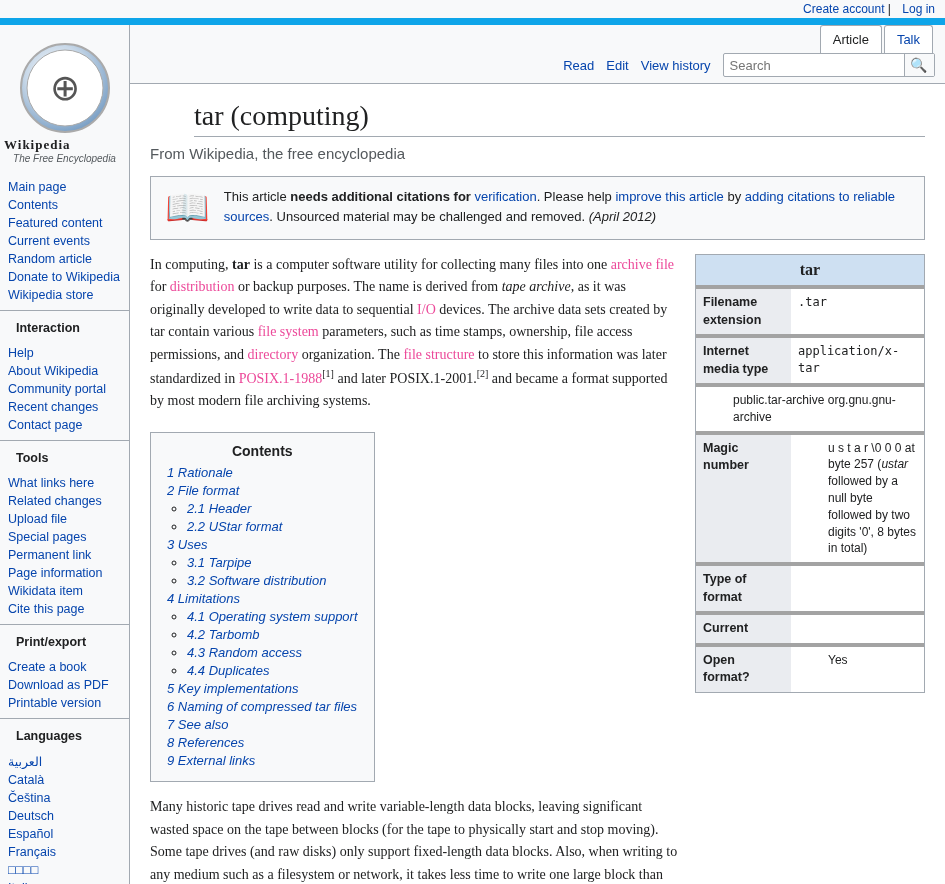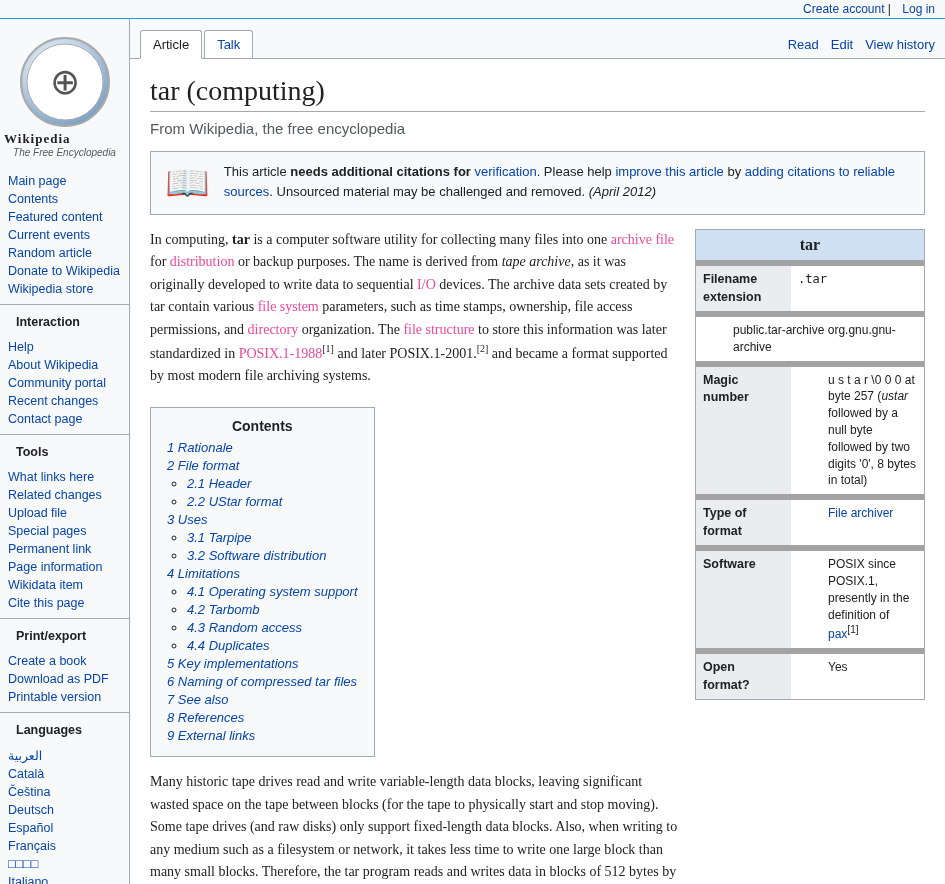--- a/index.html
+++ b/index.html
@@ -2,21 +2,21 @@
 <html><head>
   <meta charset="utf-8">
   <style>
     * { margin: 0; padding: 0; box-sizing: border-box; }
     body { font-family: 'Linux Libertine', 'Georgia', serif; font-size: 14px; color: #202122; background: #f8f9fa; }
     a { color: #0645ad; text-decoration: none; }
 
     
     #top-bar {
       background: #f8f9fa;
-      border-bottom: 1px solid #0ea5e9;
+      border-bottom: 7px solid #0ea5e9;
       padding: 2px 10px;
       text-align: right;
       font-size: 12px;
       font-family: sans-serif;
     }
     #top-bar a { color: #0645ad; margin-left: 8px; }
 
     
     #layout { display: flex; min-height: 884px; }
 
@@ -71,20 +71,21 @@
     
     #tab-bar {
       background: #f8f9fa;
       border-bottom: 1px solid #a2a9b1;
       display: flex;
       align-items: flex-end;
       padding: 0 10px;
       font-family: sans-serif;
       font-size: 13px;
       min-height: 40px;
+      flex-direction: column;
     }
     .tab-left { display: flex; align-items: flex-end; gap: 0; }
     .tab-item {
       padding: 6px 12px;
       border: 1px solid #a2a9b1;
       border-bottom: none;
       background: #fff;
       cursor: pointer;
       color: #0645ad;
       margin-right: 2px;
@@ -120,21 +121,21 @@
       background: #f8f9fa;
       border: none;
       border-left: 1px solid #a2a9b1;
       padding: 3px 6px;
       cursor: pointer;
       font-size: 14px;
     }
 
     
     #page { padding: 16px 20px; max-width: 100%; }
-    #page-title { font-family: 'Linux Libertine', 'Georgia', serif; font-size: 28px; font-weight: normal; border-bottom: 1px solid #a2a9b1; padding-bottom: 4px; margin-bottom: 8px; }
+    #page-title { font-family: 'Linux Libertine', 'Georgia', serif; font-size: 28px; font-weight: normal; border-bottom: 1px solid #a2a9b1; padding-bottom: 4px; margin-bottom: 8px; margin-left: 44px; }
     #page-subtitle { font-size: 15px; color: #54595d; font-family: sans-serif; margin-bottom: 14px; }
 
     
     #notice-box {
       border: 1px solid #a2a9b1;
       background: #f8f9fa;
       padding: 10px 14px;
       margin-bottom: 14px;
       display: flex;
       align-items: flex-start;
@@ -163,21 +164,21 @@
       flex-shrink: 0;
     }
     #infobox-title {
       background: #cee0f2;
       text-align: center;
       font-size: 16px;
       font-weight: bold;
       padding: 6px;
       font-family: 'Linux Libertine', serif;
     }
-    .infobox-row { display: flex; border-top: 6px solid #a3a3a3; }
+    .infobox-row { display: flex; border-top: 4px solid #a3a3a3; }
     .infobox-label { background: #eaecf0; padding: 5px 7px; font-weight: bold; width: 95px; min-width: 95px; color: #202122; line-height: 1.4; }
     .infobox-value { padding: 5px 7px; line-height: 1.4; word-break: break-word; font-family: monospace; font-size: 12px; }
     .infobox-value.normal { font-family: sans-serif; padding-left: 37px; }
     .infobox-value a { color: #0645ad; }
 
     
     #article-body p { line-height: 1.6; margin-bottom: 10px; font-size: 14px; }
     #article-body p a { color: #ec4899; margin-top: 16px; }
     sup { font-size: 10px; }
 
@@ -295,20 +296,24 @@
 
     <div id="tab-bar">
       <div class="tab-left">
         <div class="tab-item active">Article</div>
         <div class="tab-item">Talk</div>
       </div>
       <div class="tab-right">
         <a href="#">Read</a>
         <a href="#">Edit</a>
         <a href="#">View history</a>
+        <div id="search-bar">
+          <input id="search-input" type="text" placeholder="Search" style="">
+          <button id="search-btn">🔍</button>
+        </div>
       </div>
     </div>
 
     <div id="page">
       <h1 id="page-title">tar (computing)</h1>
       <div id="page-subtitle">From Wikipedia, the free encyclopedia</div>
 
       <div id="notice-box">
         <div id="notice-icon">📖</div>
         <div id="notice-text">
@@ -369,33 +374,35 @@
           </p>
         </div>
 
         <div id="infobox">
           <div id="infobox-title">tar</div>
           <div class="infobox-row">
             <div class="infobox-label">Filename extension</div>
             <div class="infobox-value">.tar</div>
           </div>
           <div class="infobox-row">
+            <div class="infobox-label">Internet media type</div>
+            <div class="infobox-value">application/x-tar</div>
+          </div>
+          <div class="infobox-row">
             <div class="infobox-value normal">public.tar-archive org.gnu.gnu-archive</div>
           </div>
           <div class="infobox-row">
             <div class="infobox-label">Magic number</div>
             <div class="infobox-value normal">u s t a r \0 0 0 at byte 257 (<i>ustar</i> followed by a null byte followed by two digits '0', 8 bytes in total)</div>
           </div>
           <div class="infobox-row">
             <div class="infobox-label">Type of format</div>
-            <div class="infobox-value normal"><a href="#">File archiver</a></div>
-          </div>
-          <div class="infobox-row">
-            <div class="infobox-label">Software</div>
-            <div class="infobox-value normal">POSIX since POSIX.1, presently in the definition of <a href="#">pax</a><sup>[1]</sup></div>
+          </div>
+          <div class="infobox-row">
+            <div class="infobox-label">Current</div>
           </div>
           <div class="infobox-row">
             <div class="infobox-label">Open format?</div>
             <div class="infobox-value normal">Yes</div>
           </div>
         </div>
       </div>
     </div>
   </div>
 </div>

